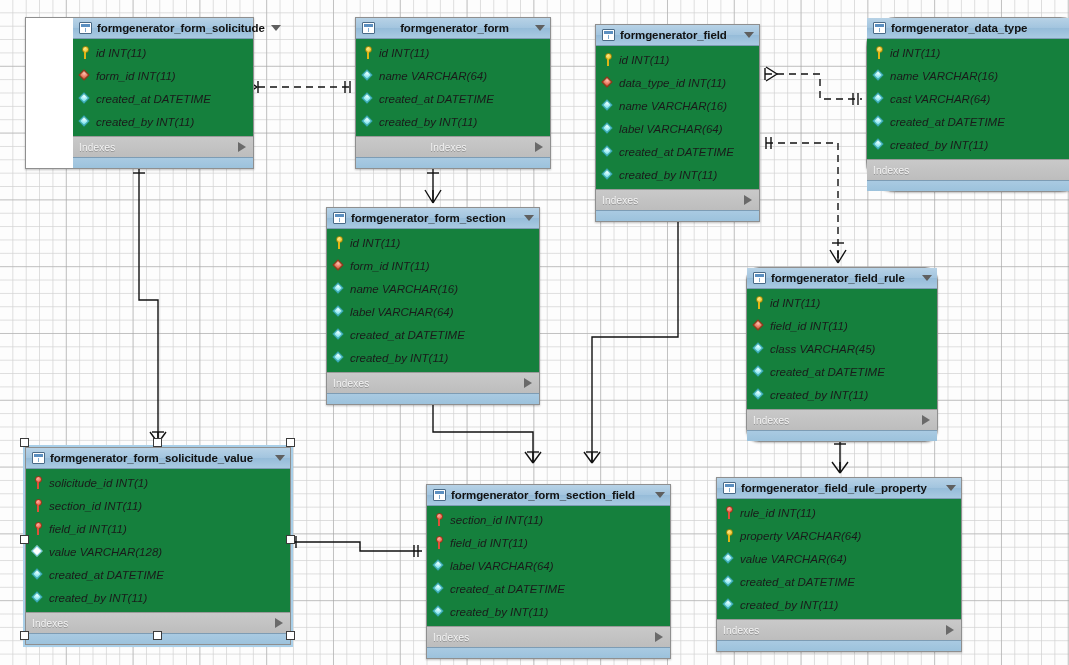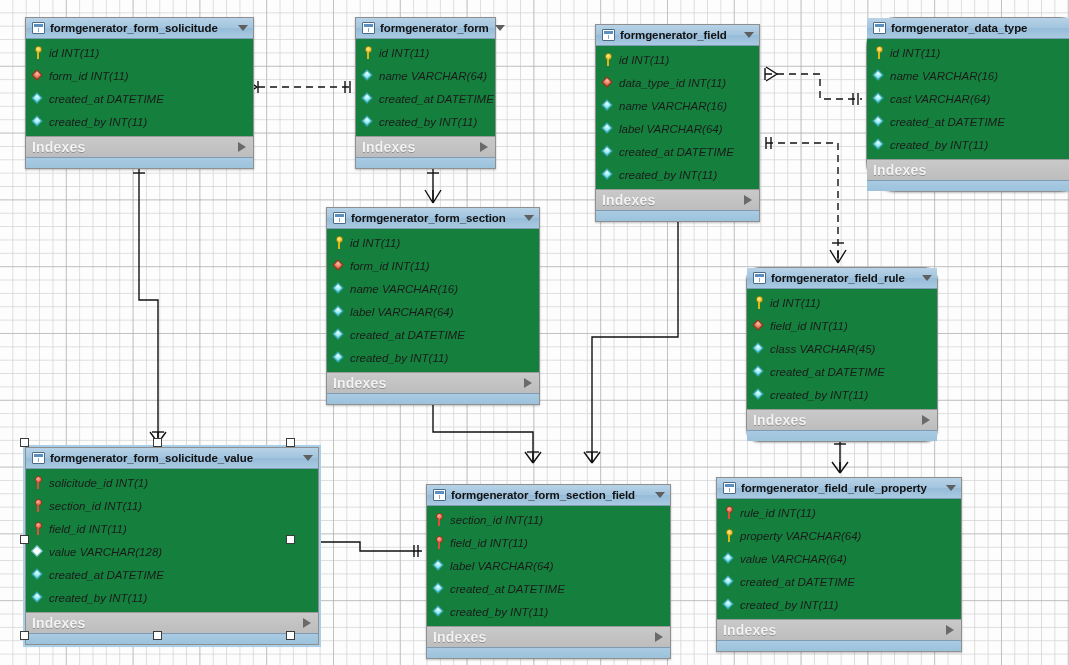--- a/index.html
+++ b/index.html
@@ -95,21 +95,21 @@
   
   .k.col-h:before{
     content:"";position:absolute;left:1px;top:2px;width:8px;height:8px;
     background:#ffffff;border:1px solid #6fc6d6;transform:rotate(45deg);box-sizing:border-box;
   }
   .idx{
     height:21px;background:linear-gradient(to bottom,#c9c9c9,#bdbdbd);
     border-top:1px solid #9a9a9a;display:flex;align-items:center;
     padding:0 7px 0 6px;box-sizing:border-box;
   }
-  .idx-label{font-size:14px;color:#f3f3f3;font-weight:bold;flex:1 1 auto;
+  .idx-label{font-size:10px;color:#f3f3f3;font-weight:normal;flex:1 1 auto;
     text-shadow:0 1px 0 rgba(0,0,0,.25);letter-spacing:.2px;}
   .idx-arrow{width:0;height:0;border-top:5px solid transparent;border-bottom:5px solid transparent;
     border-left:8px solid #6a6a6a;flex:0 0 auto;}
   .foot{
     height:10px;
     background:linear-gradient(to bottom,#a9cae2,#9cc2dc);
     border-top:1px solid #7d9cb4;
   }
   .table.selected{outline:2px solid #a9cfe8;outline-offset:0;}
   .handle{
@@ -192,21 +192,21 @@
         <path d="M840,435 L840,473"></path>
         <path d="M834,439 L846,439"></path>
         <path d="M834,444 L846,444"></path>
         <path d="M840,473 L832,462 M840,473 L848,462 M840,473 L840,462"></path>
       </g>
 
     </g>
   </svg>
 
   <div id="tables-host">
-      <div class="table" style="left: 25px; top: 17px; width: 229px;">
+      <div class="table" style="left: 25px; top: 17px; width: 229px; padding-left: 47px;">
         <div class="tbl-head">
           <span class="tbl-ico"></span>
           <span class="tbl-title">formgenerator_form_solicitude</span>
           <span class="caret"></span>
         </div>
         <div class="cols">
           <div class="col">
             <span class="k pk"></span>
             <span>id INT(11)</span>
           </div>
@@ -222,21 +222,21 @@
             <span class="k col-d"></span>
             <span>created_by INT(11)</span>
           </div>
         </div>
         <div class="idx">
           <span class="idx-label">Indexes</span>
           <span class="idx-arrow"></span>
         </div>
         <div class="foot"></div>
       </div>
-      <div class="table" style="left: 355px; top: 17px; width: 141px;">
+      <div class="table" style="left: 355px; top: 17px; width: 196px; text-align: center;">
         <div class="tbl-head">
           <span class="tbl-ico"></span>
           <span class="tbl-title">formgenerator_form</span>
           <span class="caret"></span>
         </div>
         <div class="cols">
           <div class="col">
             <span class="k pk"></span>
             <span>id INT(11)</span>
           </div>
@@ -396,21 +396,21 @@
             <span class="k col-d"></span>
             <span>created_by INT(11)</span>
           </div>
         </div>
         <div class="idx">
           <span class="idx-label">Indexes</span>
           <span class="idx-arrow"></span>
         </div>
         <div class="foot"></div>
       </div>
-      <div class="table selected" style="left: 25px; top: 447px; width: 294px;">
+      <div class="table selected" style="left: 25px; top: 447px; width: 266px;">
         <div class="tbl-head">
           <span class="tbl-ico"></span>
           <span class="tbl-title">formgenerator_form_solicitude_value</span>
           <span class="caret"></span>
         </div>
         <div class="cols">
           <div class="col">
             <span class="k pkfk"></span>
             <span>solicitude_id INT(1)</span>
           </div>

